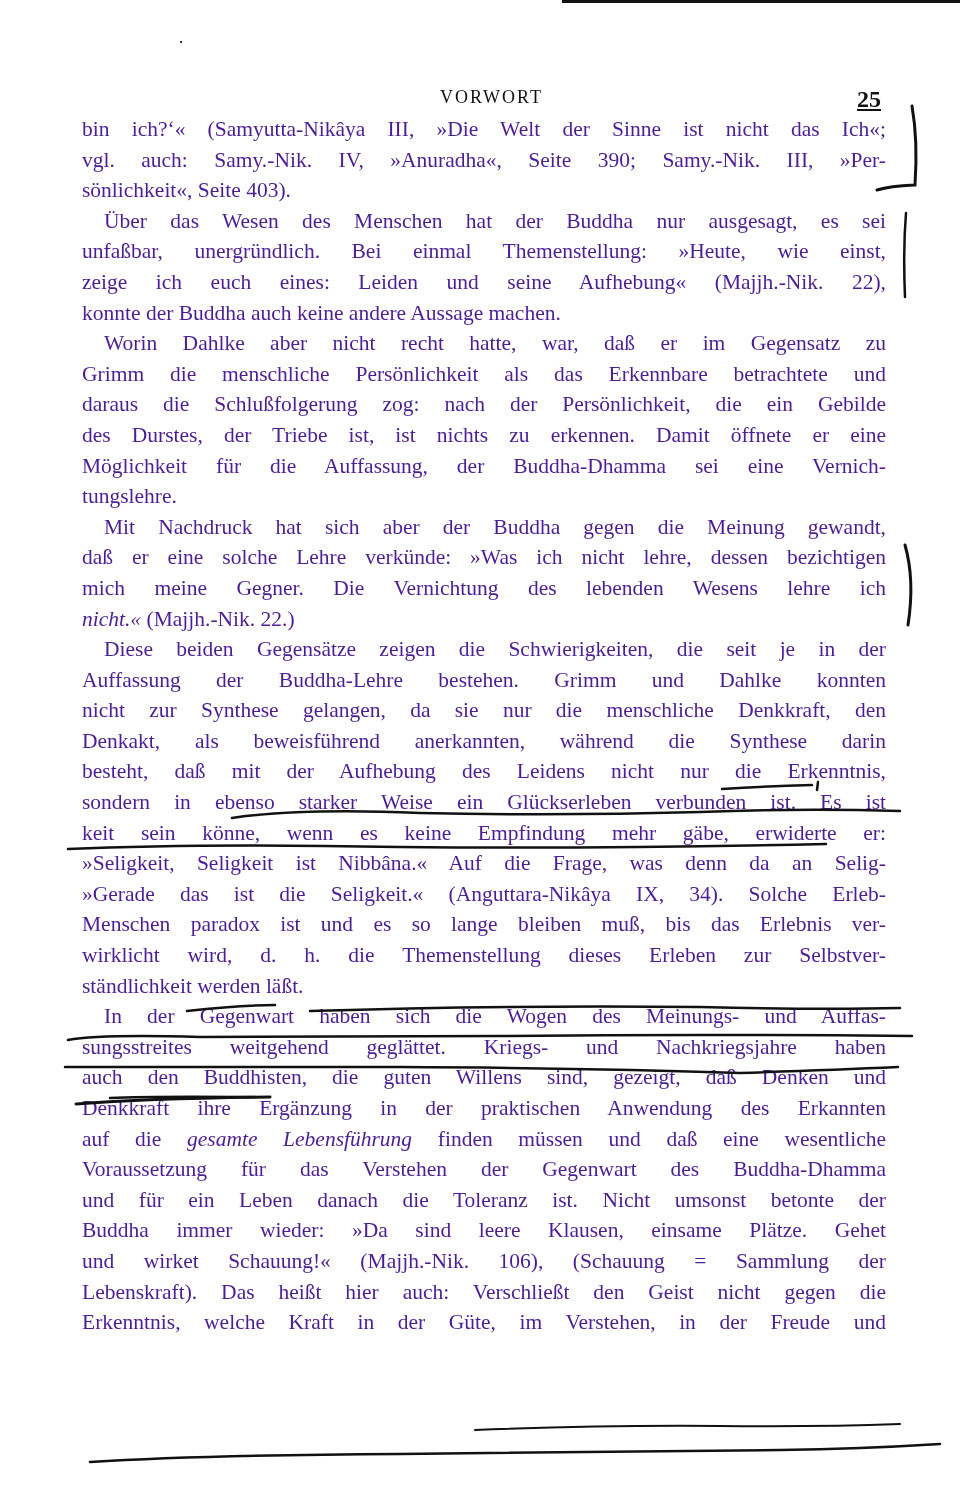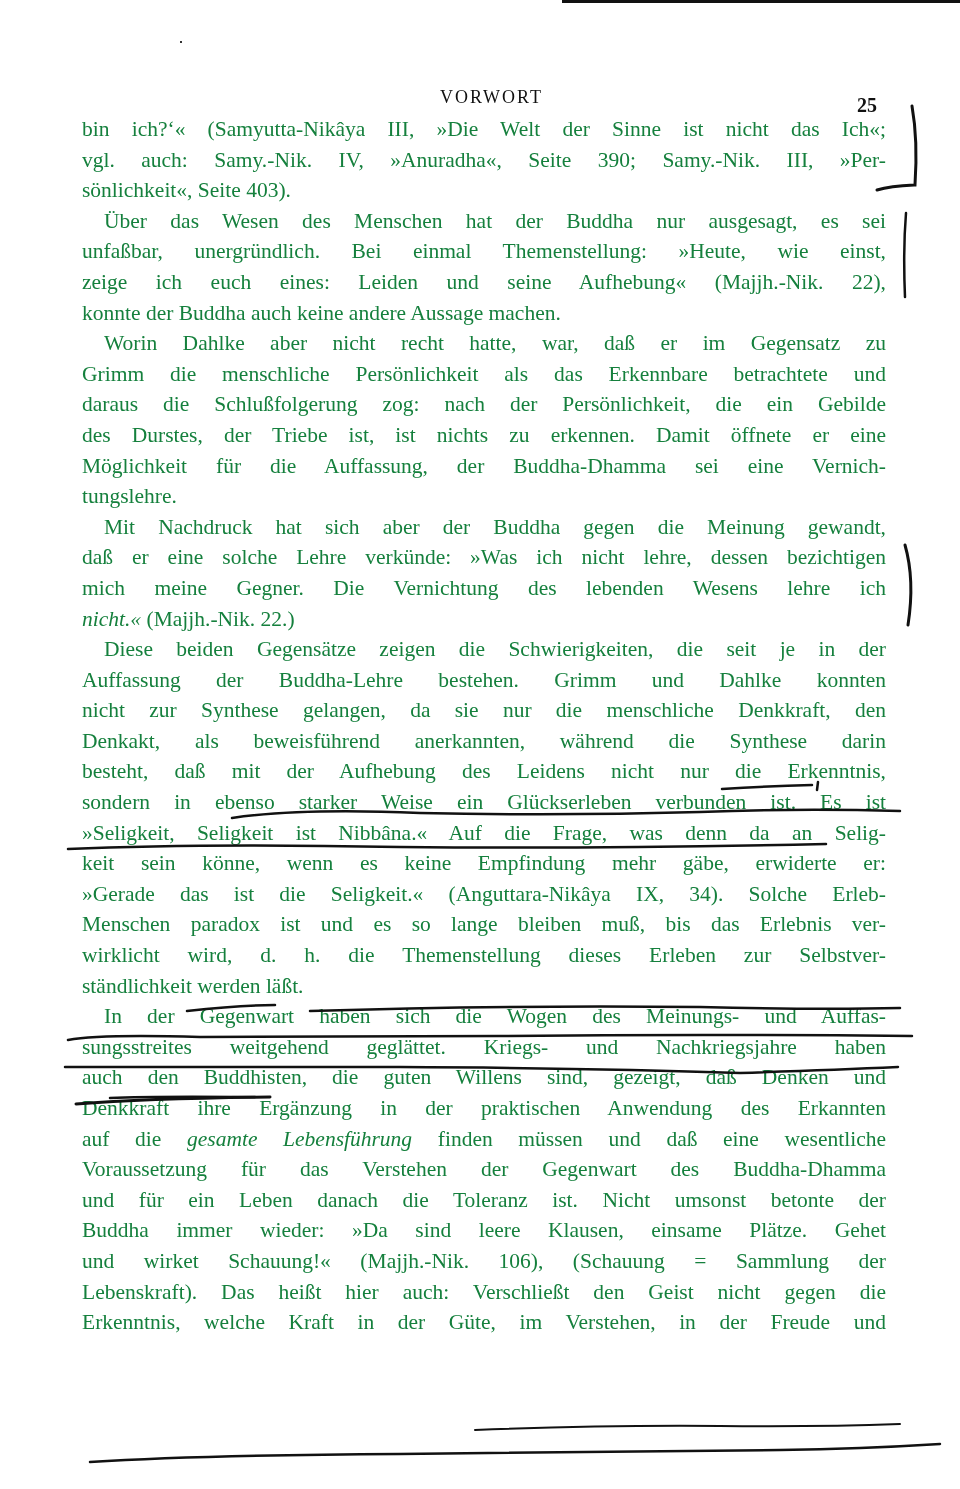--- a/index.html
+++ b/index.html
@@ -3,24 +3,24 @@
 <meta charset="utf-8">
 <style>
   html, body { margin: 0; padding: 0; background: #ffffff; }
   body { width: 960px; height: 1489px; position: relative; overflow: hidden; }
   .page { position: absolute; left: 0; top: 0; width: 960px; height: 1489px; background: #fff; }
   .top-rule { position: absolute; left: 562px; top: 0; width: 398px; height: 3px; background: #111; }
   .speck { position: absolute; left: 180px; top: 41px; width: 2px; height: 2px; background: #333; }
   .running-head { position: absolute; left: 16px; width: 957px; top: 87px; text-align: center;
     font-family: "Liberation Serif", "DejaVu Serif", serif; font-size: 18px; letter-spacing: 2px; color: #111; padding-left: 0; }
   .running-head span { display: inline-block; margin-left: -6px; }
-  .page-number { position: absolute; left: 857px; top: 94px; font-family: "Liberation Serif", serif;
-    font-size: 20px; font-weight: bold; color: #111; }
+  .page-number { position: absolute; left: 857px; top: 86px; font-family: "Liberation Serif", serif;
+    font-size: 24px; font-weight: bold; color: #111; text-decoration: underline; }
   .text-block { position: absolute; left: 82px; top: 114px; width: 804px;
-    font-family: "Liberation Serif", "DejaVu Serif", serif; font-size: 21.5px; color: #15803d; }
+    font-family: "Liberation Serif", "DejaVu Serif", serif; font-size: 21.5px; color: #4c1d95; }
   .line { height: 30.6px; line-height: 30.6px; white-space: nowrap; text-align: justify; text-align-last: justify; }
   .line.last { text-align-last: left; }
   .line.indent { padding-left: 22px; }
   em { font-style: italic; }
   svg.marks { position: absolute; left: 0; top: 0; width: 960px; height: 1489px; pointer-events: none; }
 </style>
 </head>
 <body>
 
 <div class="page">
@@ -52,22 +52,22 @@
     <div class="line">daß er eine solche Lehre verkünde: »Was ich nicht lehre, dessen bezichtigen</div>
     <div class="line">mich meine Gegner. Die Vernichtung des lebenden Wesens lehre ich</div>
     <div class="line last"><em>nicht.«</em><span> (Majjh.-Nik. 22.)</span></div>
 
     <div class="line indent">Diese beiden Gegensätze zeigen die Schwierigkeiten, die seit je in der</div>
     <div class="line">Auffassung der Buddha-Lehre bestehen. Grimm und Dahlke konnten</div>
     <div class="line">nicht zur Synthese gelangen, da sie nur die menschliche Denkkraft, den</div>
     <div class="line">Denkakt, als beweisführend anerkannten, während die Synthese darin</div>
     <div class="line">besteht, daß mit der Aufhebung des Leidens nicht nur die Erkenntnis,</div>
     <div class="line">sondern in ebenso starker Weise ein Glückserleben verbunden ist. Es ist</div>
+    <div class="line">keit sein könne, wenn es keine Empfindung mehr gäbe, erwiderte er:</div>
     <div class="line">»Seligkeit, Seligkeit ist Nibbâna.« Auf die Frage, was denn da an Selig-</div>
-    <div class="line">keit sein könne, wenn es keine Empfindung mehr gäbe, erwiderte er:</div>
     <div class="line">»Gerade das ist die Seligkeit.« (Anguttara-Nikâya IX, 34). Solche Erleb-</div>
     <div class="line">Menschen paradox ist und es so lange bleiben muß, bis das Erlebnis ver-</div>
     <div class="line">wirklicht wird, d. h. die Themenstellung dieses Erleben zur Selbstver-</div>
     <div class="line last">ständlichkeit werden läßt.</div>
 
     <div class="line indent">In der Gegenwart haben sich die Wogen des Meinungs- und Auffas-</div>
     <div class="line">sungsstreites weitgehend geglättet. Kriegs- und Nachkriegsjahre haben</div>
     <div class="line">auch den Buddhisten, die guten Willens sind, gezeigt, daß Denken und</div>
     <div class="line">Denkkraft ihre Ergänzung in der praktischen Anwendung des Erkannten</div>
     <div class="line"><span>auf die </span><em>gesamte Lebensführung</em><span> finden müssen und daß eine wesentliche</span></div>

